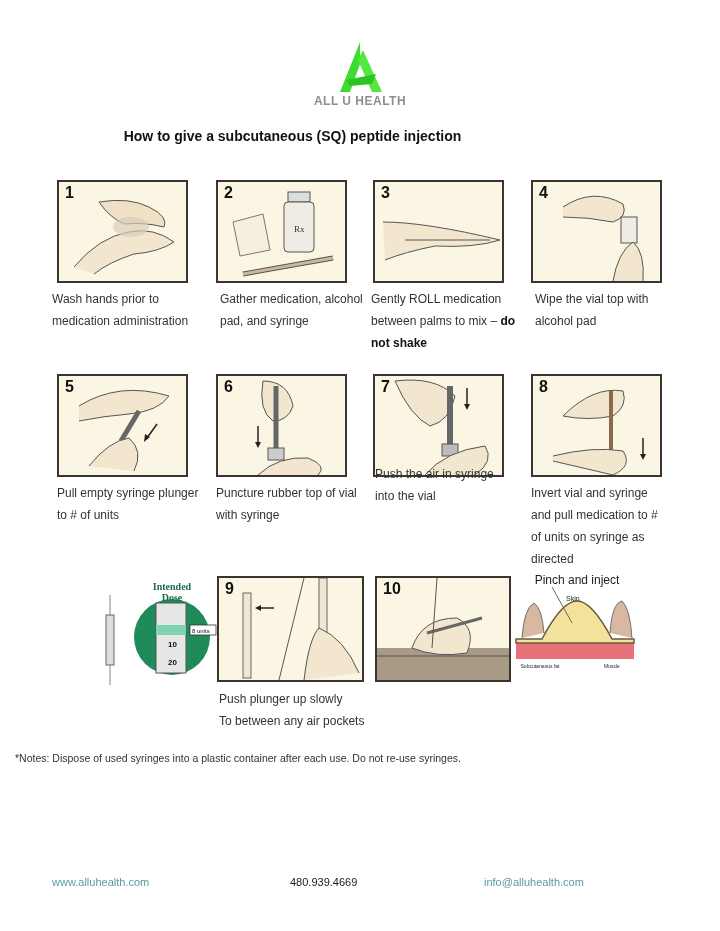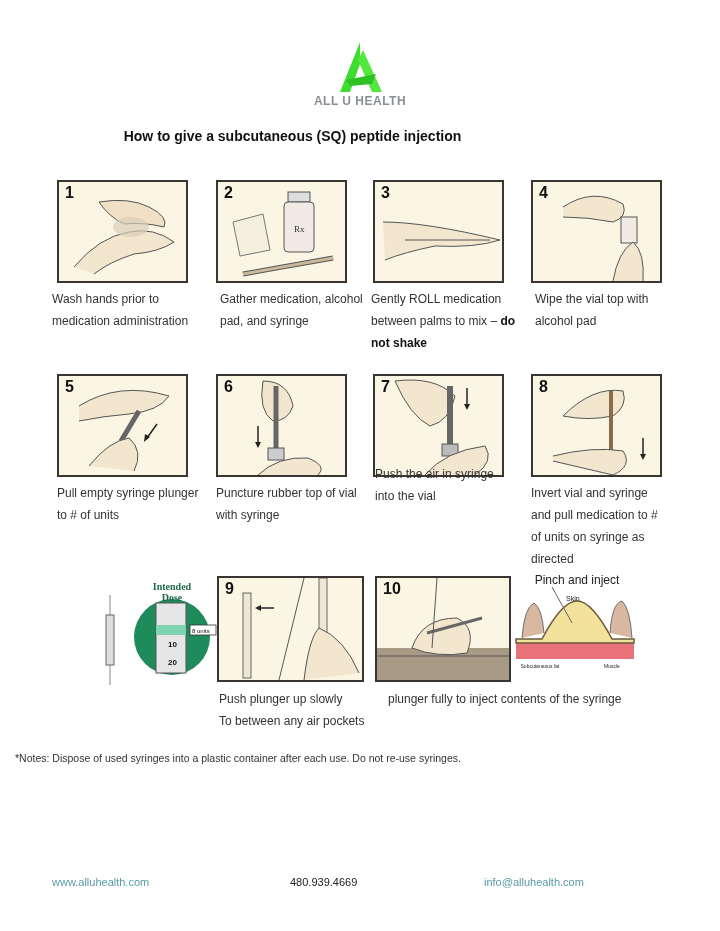--- a/index.html
+++ b/index.html
@@ -169,20 +169,19 @@
   <div class="abs" style="left:54px;top:22px;font-size:7px;color:#222;">Skin</div>
   <div class="abs" style="left:8px;top:90px;width:40px;font-size:5px;color:#222;text-align:center;">Subcutaneous fat</div>
   <div class="abs" style="left:92px;top:90px;font-size:5px;color:#222;">Muscle</div>
 </div>
 
 <div class="abs cap" style="left:219px;top:688px;width:160px;">
   <div>Push plunger up slowly</div>
   <div>To between any air pockets</div>
 </div>
 <div class="abs cap" style="left:388px;top:688px;width:300px;">
-  <div>plunger fully to inject contents of the syringe</div>
 </div>
 
 <div class="abs notes">*Notes:  Dispose of used syringes into a plastic container after each use.  Do not re-use syringes.</div>
 
 <div class="abs footer" style="left:52px;color:#5a9aa6;">www.alluhealth.com</div>
 <div class="abs footer" style="left:290px;color:#222;">480.939.4669</div>
 <div class="abs footer" style="left:484px;color:#5a9aa6;">info@alluhealth.com</div>
 
 </body></html>

